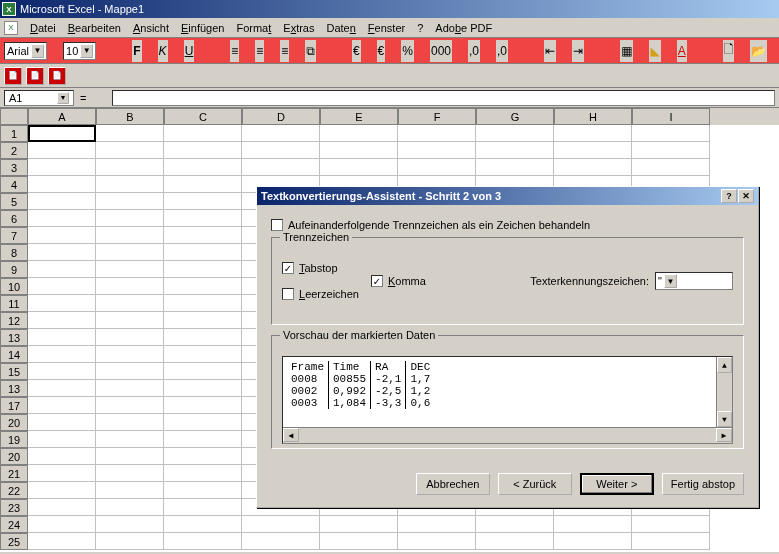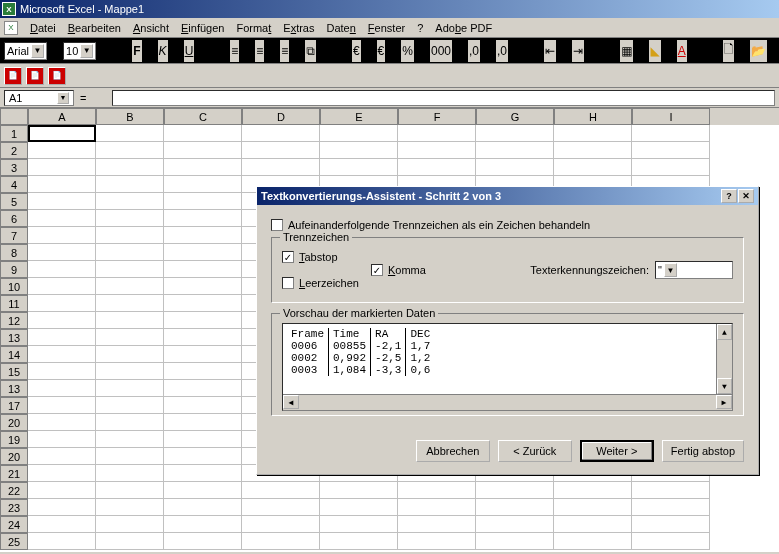--- a/index.html
+++ b/index.html
@@ -30,21 +30,21 @@
   padding: 0 4px;
   border-bottom: 1px solid #808080;
 }
 .menubar .mini-icon { width: 14px; height: 14px; background:#fff; border:1px solid #888; margin-right:6px; font-size:8px; display:flex;align-items:center;justify-content:center;color:#2a7d3a;}
 .menubar span.menuitem {
   padding: 2px 6px;
   cursor: default;
 }
 .menubar span.menuitem u { text-decoration: underline; }
 .toolbar {
-  background: #000000;
+  background: #ef4444;
   height: 26px;
   display: flex;
   align-items: center;
   padding: 0 4px;
   gap: 16px;
   border-bottom: 1px solid #808080;
 }
 .combo {
   background: #fff;
   border: 1px inset #808080;
@@ -123,21 +123,21 @@
 }
 .dlg-title .controls { margin-left:auto; display:flex; gap:1px;}
 .dlg-title .ctrl-btn { width:16px;height:14px;background:#d4d0c8;border:1px outset #fff;color:#000;font-size:9px;display:flex;align-items:center;justify-content:center;font-weight:bold;}
 .dlg-body { padding: 10px 14px; }
 .desc { margin-bottom: 8px; line-height: 1.35;}
 .chk-row { display:flex; align-items:center; margin:4px 0;}
 .chk { width:12px; height:12px; border:1px inset #808080; background:#fff; margin-right:5px; display:flex;align-items:center;justify-content:center;font-size:10px;color:#000;}
 .fieldset {
   border: 1px solid #808080;
   border-top-color:#fff; border-left-color:#fff;
-  padding: 9px 10px;
+  padding: 20px 10px;
   margin: 6px 0 10px 0;
   position: relative;
 }
 .fieldset::before { content:''; position:absolute; inset:-1px; border:1px solid #808080; border-bottom-color:#fff; border-right-color:#fff; pointer-events:none;}
 .fieldset .legend { position:absolute; top:-7px; left:8px; background:#d4d0c8; padding:0 3px; font-size:11px; z-index:1;}
 .delims { display:flex; gap:12px; flex-wrap:wrap; align-items:center;}
 .delim-col { display:flex; flex-direction:column; gap:6px;}
 .small-input { width:24px; height:16px; border:1px inset #808080; background:#fff; margin-left:4px;}
 .textqual { display:flex; align-items:center; gap:6px; margin-left:auto;}
 .textqual .combo { width:78px; }
@@ -614,21 +614,21 @@
       <div class="preview-box">
         <table>
           <tbody>
               <tr>
             <td>Frame</td>
             <td>Time</td>
             <td>RA</td>
             <td>DEC</td>
           </tr>
           <tr>
-                <td>0006</td>
+                <td>0008</td>
                 <td>00855</td>
                 <td>-2,1</td>
                 <td>1,7</td>
               </tr>
           <tr>
                 <td>0002</td>
                 <td>0,992</td>
                 <td>-2,5</td>
                 <td>1,2</td>
               </tr>

